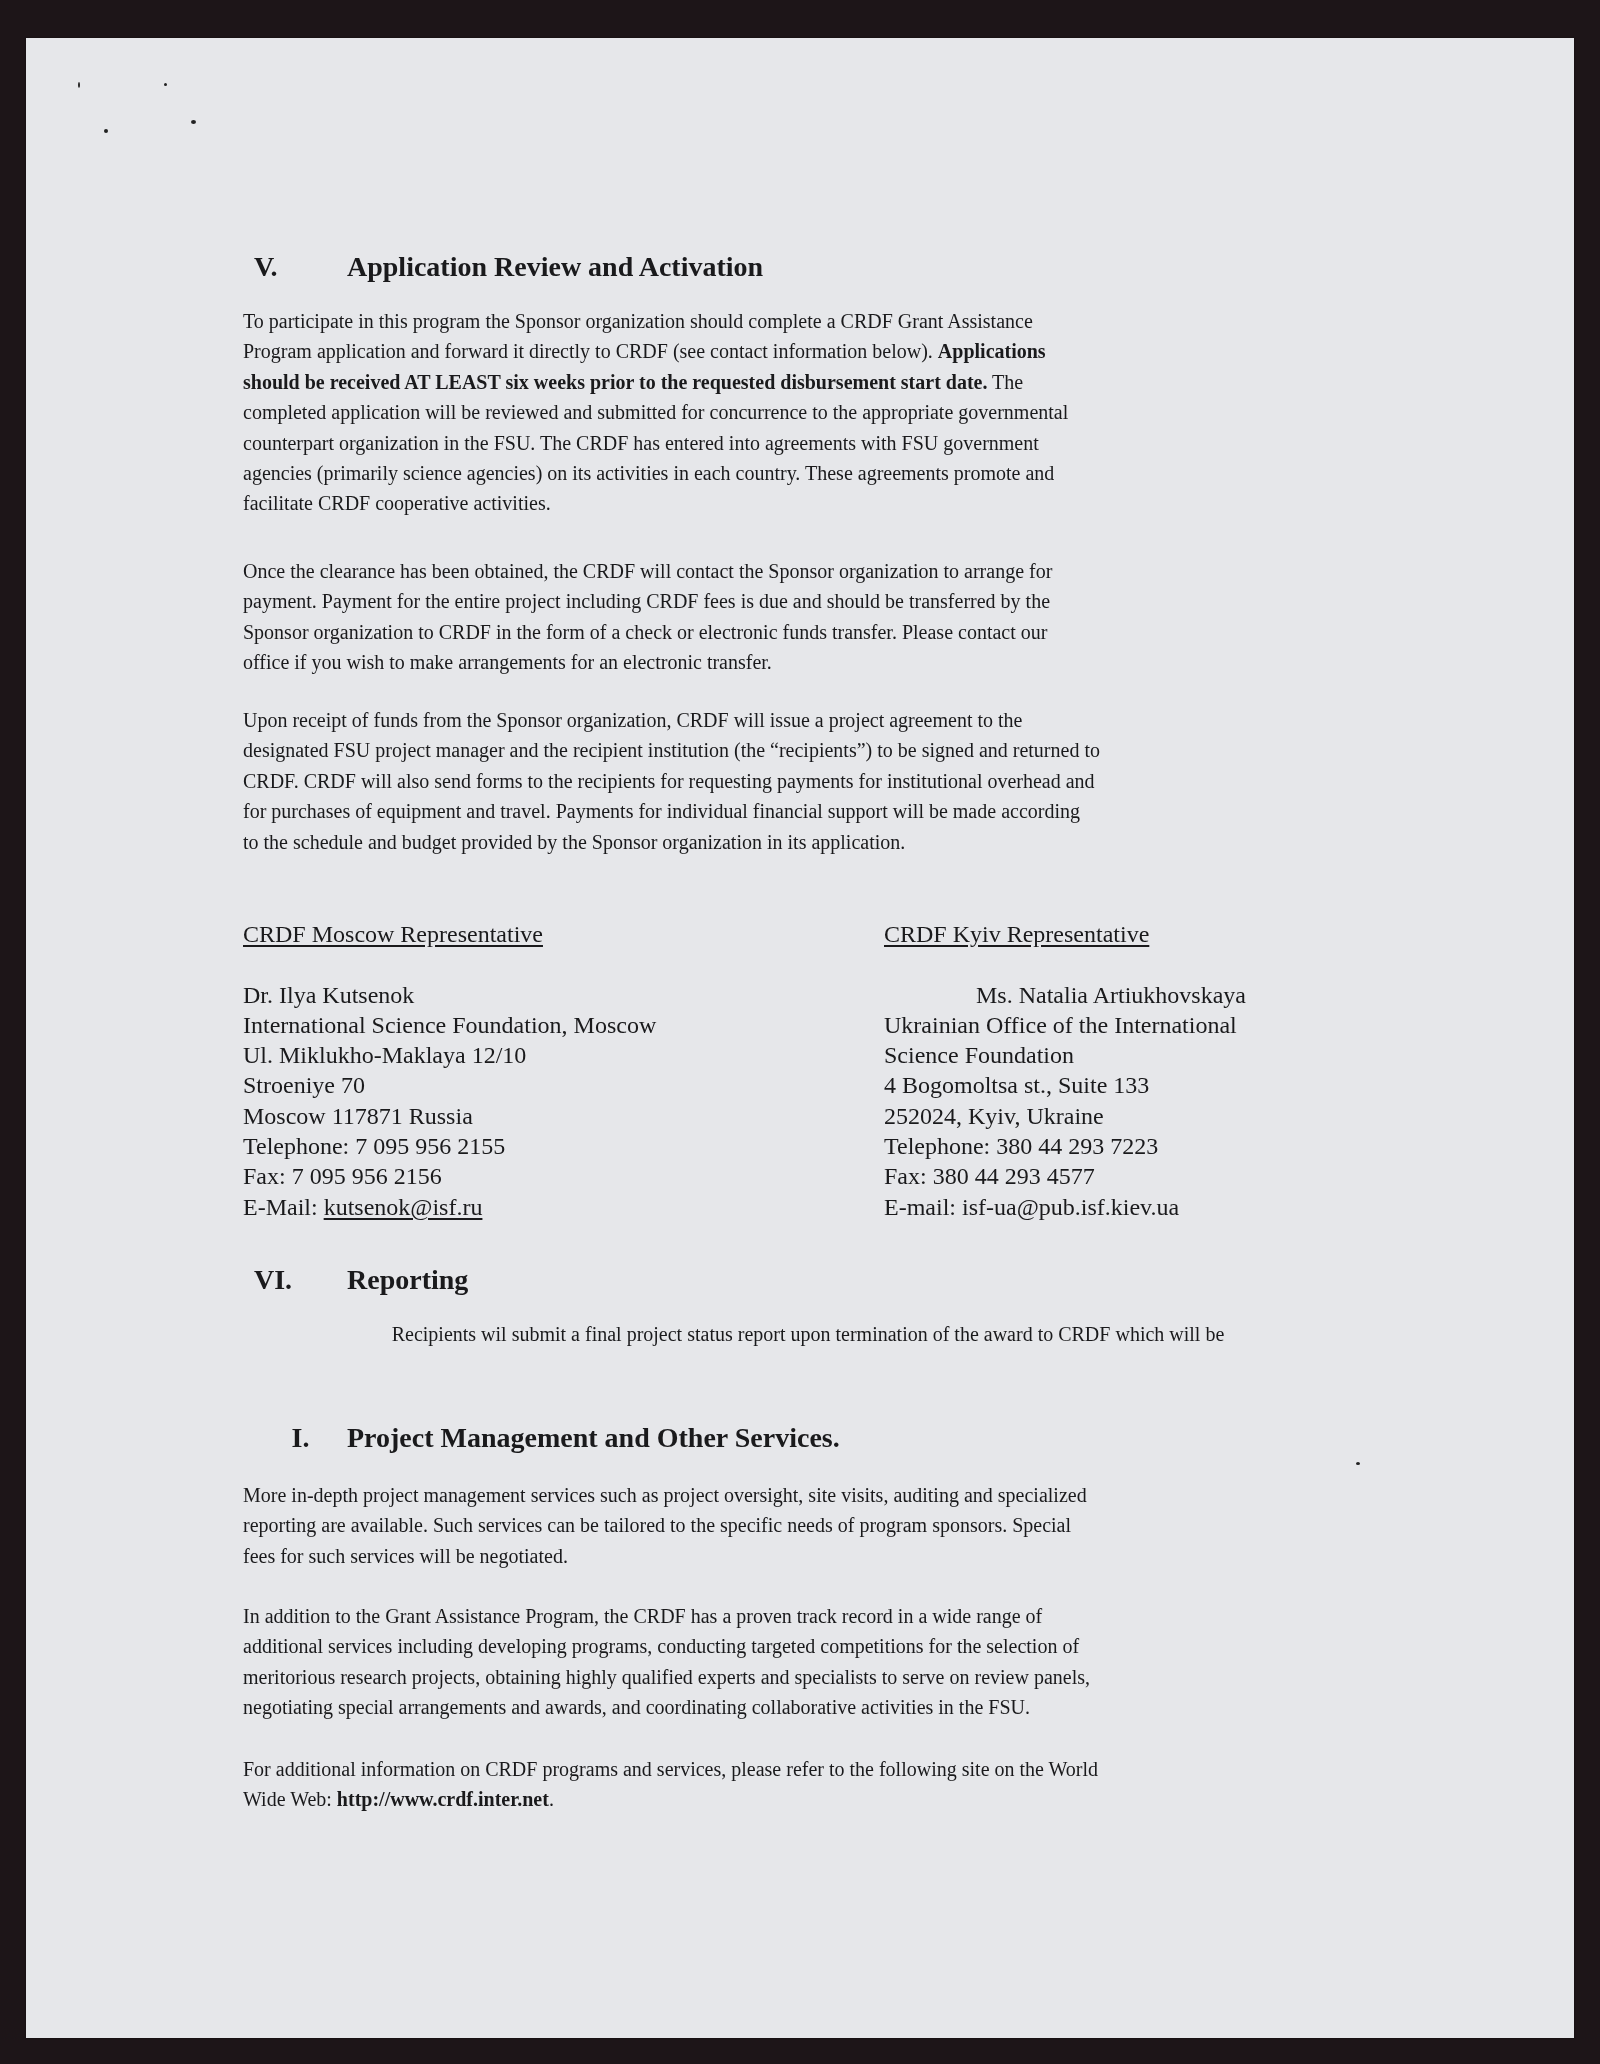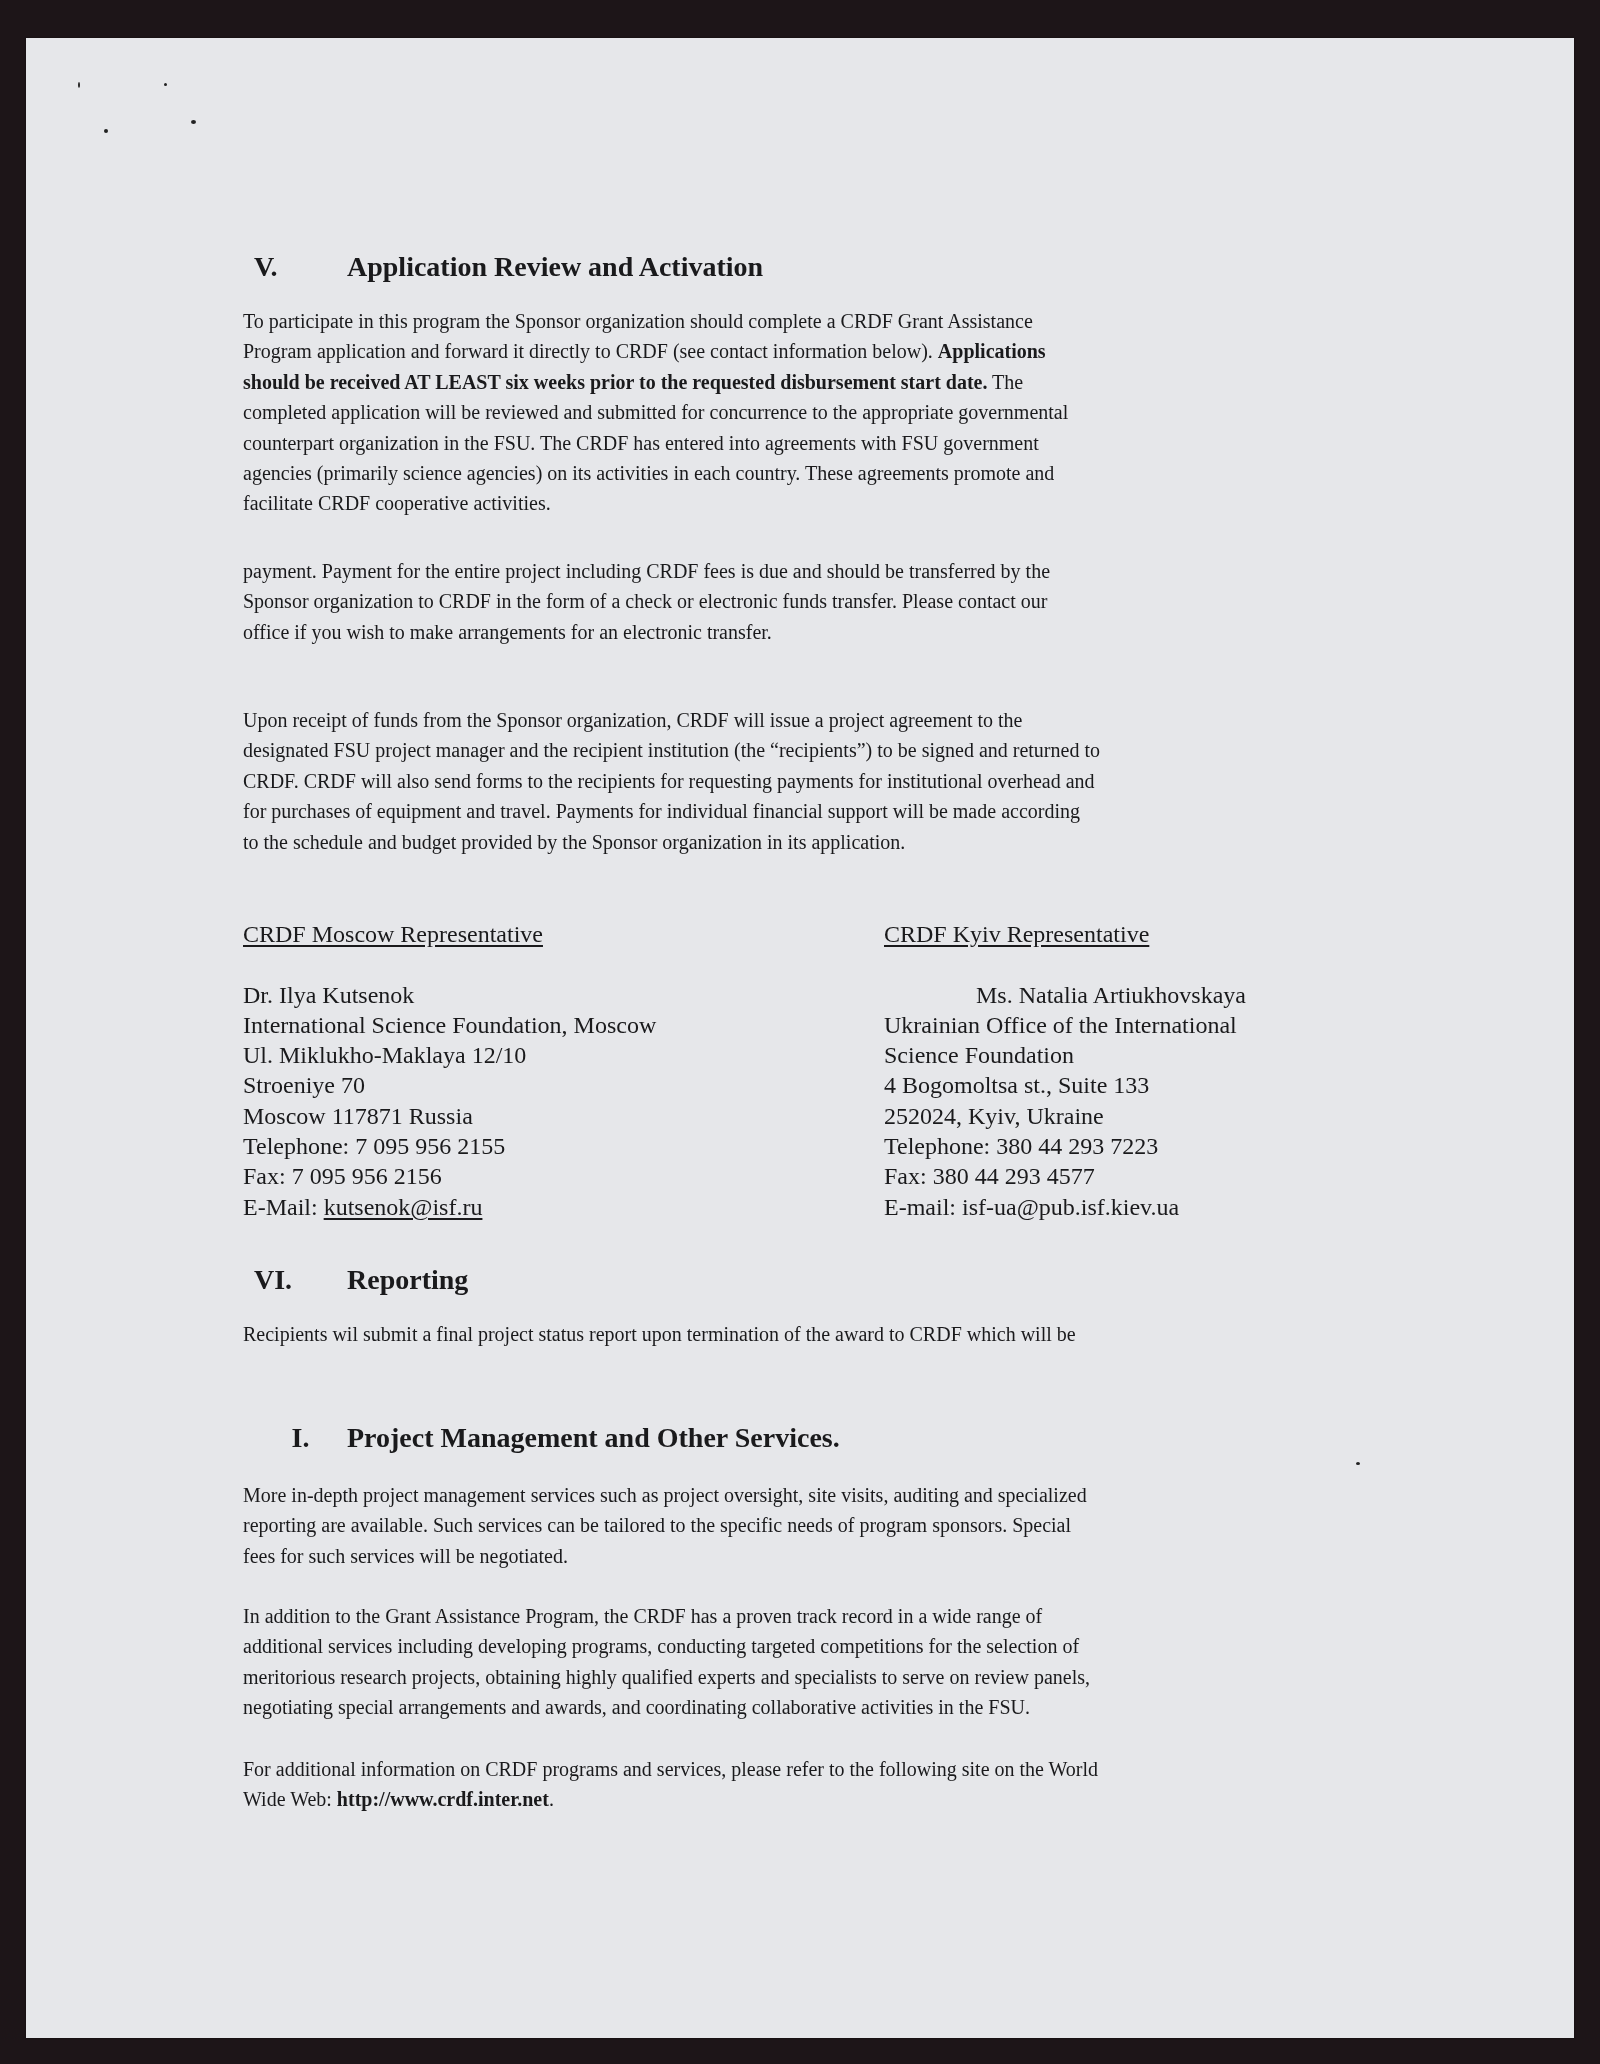--- a/index.html
+++ b/index.html
@@ -53,20 +53,21 @@
   <span class="line">To participate in this program the Sponsor organization should complete a CRDF Grant Assistance</span>
   <span class="line"><span>Program application and forward it directly to CRDF (see contact information below).  </span><b class="strong">Applications</b></span>
   <span class="line"><b class="strong">should be received AT LEAST six weeks prior to the requested disbursement start date.</b><span>  The</span></span>
   <span class="line">completed application will be reviewed and submitted for concurrence to the appropriate governmental</span>
   <span class="line">counterpart organization in the FSU.  The CRDF has entered into agreements with FSU government</span>
   <span class="line">agencies (primarily science agencies) on its activities in each country. These agreements promote and</span>
   <span class="line">facilitate CRDF cooperative activities.</span>
 </p>
 
 <p class="blk body-text" style="top:556px;">
+  <span class="line">Once the clearance has been obtained, the CRDF will contact the Sponsor organization to arrange for</span>
   <span class="line">payment.  Payment for the entire project including CRDF fees is due and should be transferred by the</span>
   <span class="line">Sponsor organization to CRDF in the form of a check or electronic funds transfer.  Please contact our</span>
   <span class="line">office if you wish to make arrangements for an electronic transfer.</span>
 </p>
 
 <p class="blk body-text" style="top:705px;">
   <span class="line">Upon receipt of funds from the Sponsor organization, CRDF will issue a project agreement to the</span>
   <span class="line">designated FSU project manager and the recipient institution (the “recipients”) to be signed and returned to</span>
   <span class="line">CRDF.  CRDF will also send forms to the recipients for requesting payments for institutional overhead and</span>
   <span class="line">for purchases of equipment and travel.  Payments for individual financial support will be made according</span>
@@ -94,21 +95,21 @@
   <span class="line">252024, Kyiv, Ukraine</span>
   <span class="line">Telephone: 380 44 293 7223</span>
   <span class="line">Fax: 380 44 293 4577</span>
   <span class="line"><span>E-mail: </span><span>isf-ua@pub.isf.kiev.ua</span></span>
 </div>
 
 <h2 class="heading" style="top:1254px;">
   <span class="num">VI.</span><span>Reporting</span>
 </h2>
 
-<p class="blk body-text" style="top:1319px;">
+<p class="blk body-text" style="top:1319px;text-align:center;">
   <span class="line">Recipients wil submit a final project status report upon termination of the award to CRDF which will be</span>
 </p>
 
 <h2 class="heading" style="top:1412px;text-align:center;">
   <span class="num">I.</span><span>Project Management and Other Services.</span>
 </h2>
 
 <p class="blk body-text" style="top:1480px;">
   <span class="line">More in-depth project management services such as project oversight, site visits, auditing and specialized</span>
   <span class="line">reporting are available.  Such services can be tailored to the specific needs of program sponsors.  Special</span>

